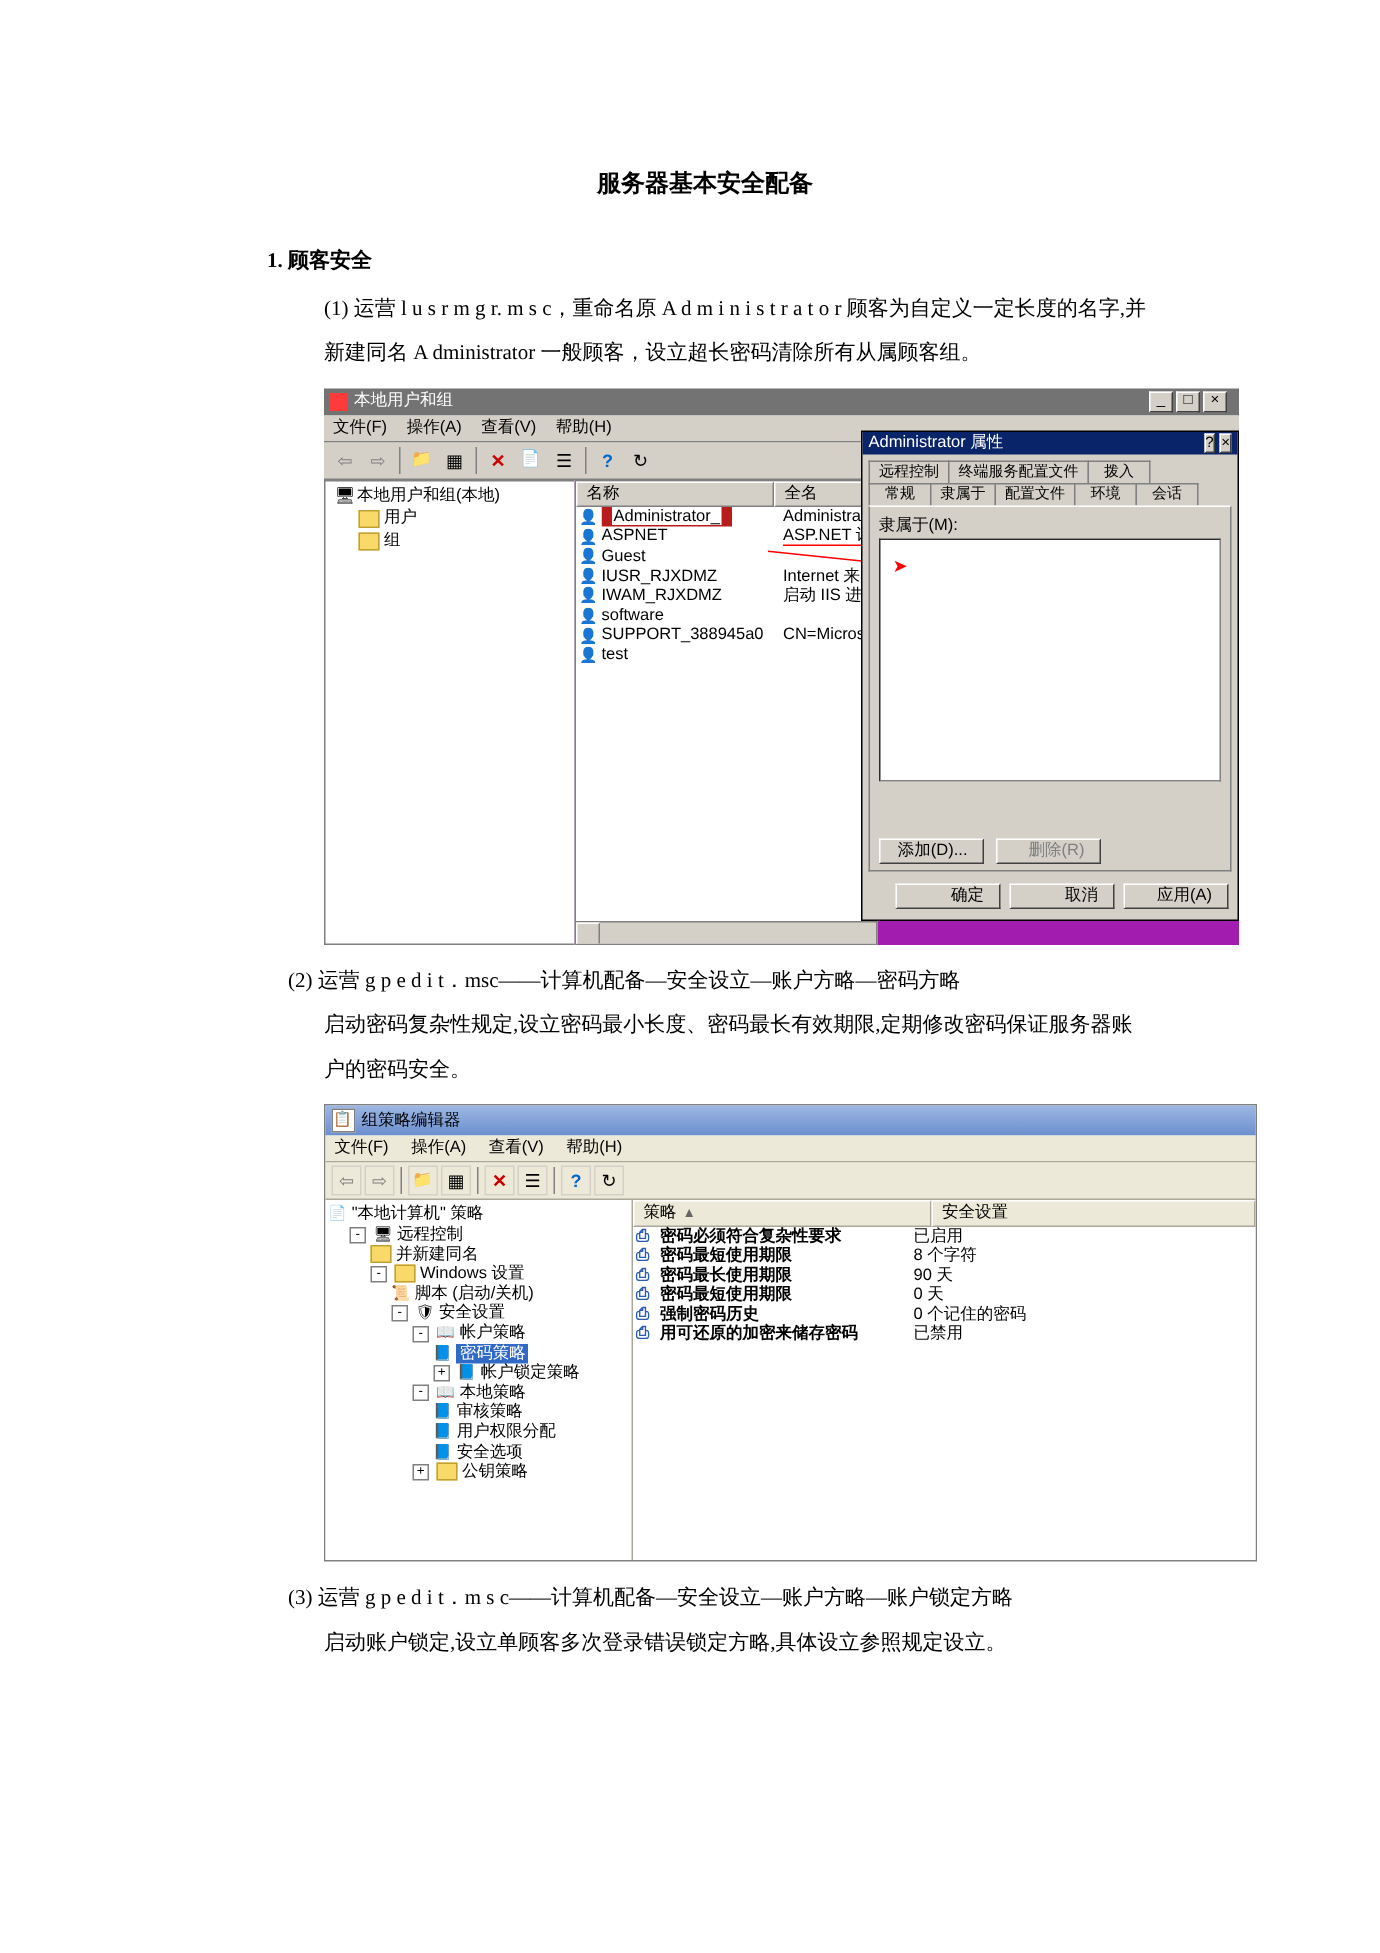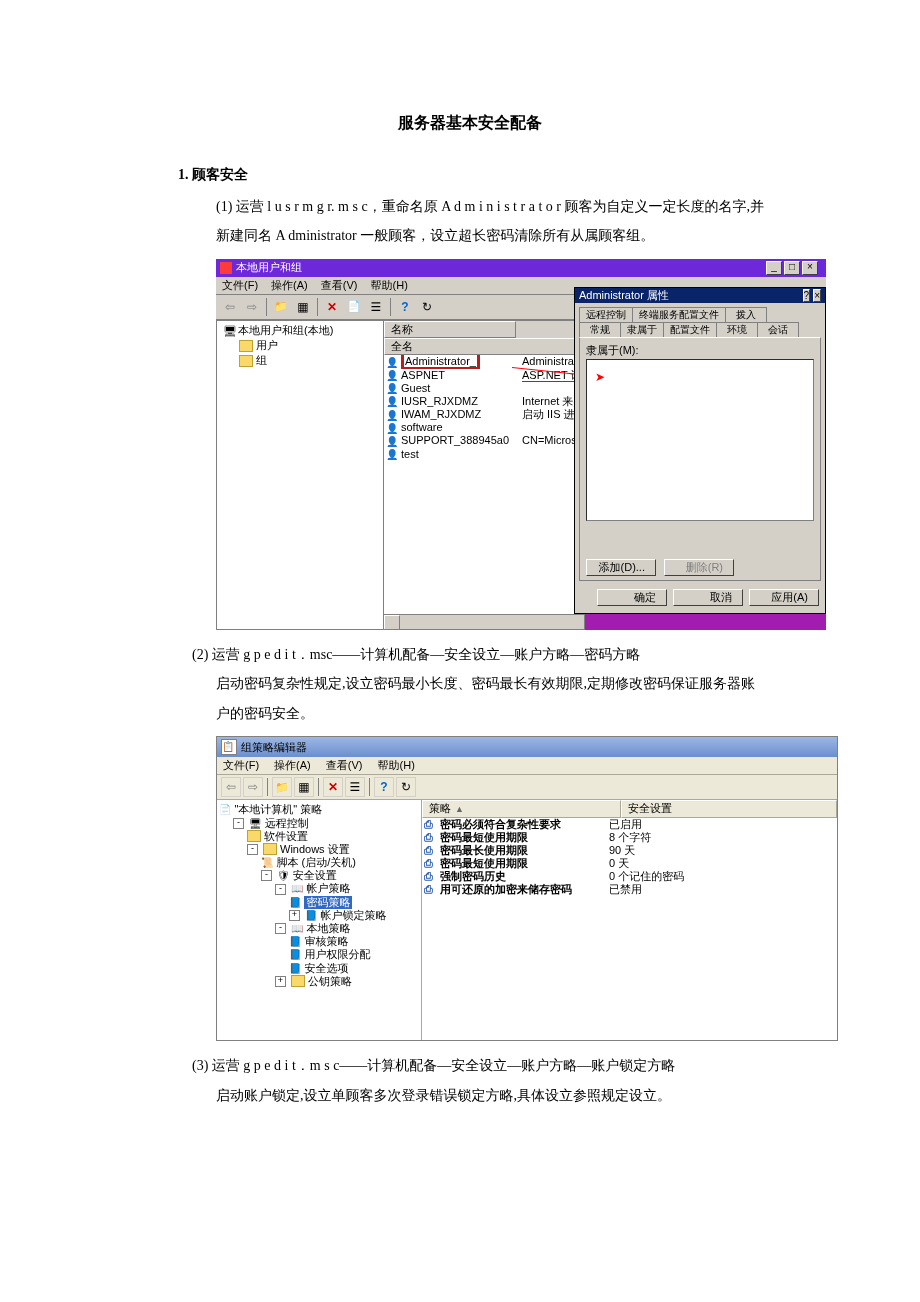--- a/index.html
+++ b/index.html
@@ -55,21 +55,21 @@
   
   .win-wrap {
     margin: 8px 0 10px 24px;
     width: 610px;
     font-family: "SimSun", Tahoma, sans-serif;
     font-size: 11px;
     position: relative;
     line-height: 1.2;
   }
   .titlebar {
-    background: #6d28d9;
+    background: #737373;
     color: #fff;
     padding: 2px 4px;
     display: flex;
     align-items: center;
     justify-content: space-between;
   }
   .titlebar-left { display: flex; align-items: center; gap: 4px; }
   .title-icon {
     width: 12px; height: 12px;
     background: #ff3a3a;
@@ -126,30 +126,30 @@
   .comp-ic{width:12px;height:12px;display:inline-block;}
   .comp-ic::before{content:"🖥";font-size:11px;}
   
   .list-pane {
     width:200px;
     border:1px solid #808080;
     background:#fff;
     position:relative;
     overflow:hidden;
   }
-  .list-header{display:flex;background:#d4d0c8;flex-direction:column;}
+  .list-header{display:flex;background:#d4d0c8;}
   .list-header .col{border:1px solid #fff;border-right-color:#808080;border-bottom-color:#808080;padding:1px 6px;}
   .col-name{width:118px;}
   .col-full{flex:1;}
   .list-body .row{display:flex;align-items:center;padding:0 2px;gap:3px;}
   .user-ic{width:12px;height:12px;display:inline-block;}
   .user-ic::before{content:"👤";font-size:10px;}
   .list-body .cell-name{width:118px;white-space:nowrap;overflow:hidden;}
   .list-body .cell-full{flex:1;white-space:nowrap;overflow:hidden;color:#000;}
-  .redbox{border:3px solid #b91c1c;padding:0 1px;}
+  .redbox{border:7px solid #b91c1c;padding:0 1px;}
   .red-underline{border-bottom:1px solid #ff0000;}
 
   
   .prop-dlg{
     position:absolute;
     right:0; top:28px;
     width:250px; height:325px;
     background:#d4d0c8;
     border:1px solid #000;
   }
@@ -439,21 +439,21 @@
                     <span class="note-ic"></span>
                     <span>"本地计算机" 策略</span>
                   </div>
                 <div class="n ind1">
                     <span class="exp">-</span>
                     <span class="pc-ic"></span>
                     <span>远程控制</span>
                   </div>
                 <div class="n ind2">
                     <span class="folder-ic"></span>
-                    <span>软件设置</span>
+                    <span>并新建同名</span>
                   </div>
                 <div class="n ind2">
                     <span class="exp">-</span>
                     <span class="folder-ic"></span>
                     <span>Windows 设置</span>
                   </div>
                 <div class="n ind3">
                     <span class="script-ic"></span>
                     <span>脚本 (启动/关机)</span>
                   </div>

